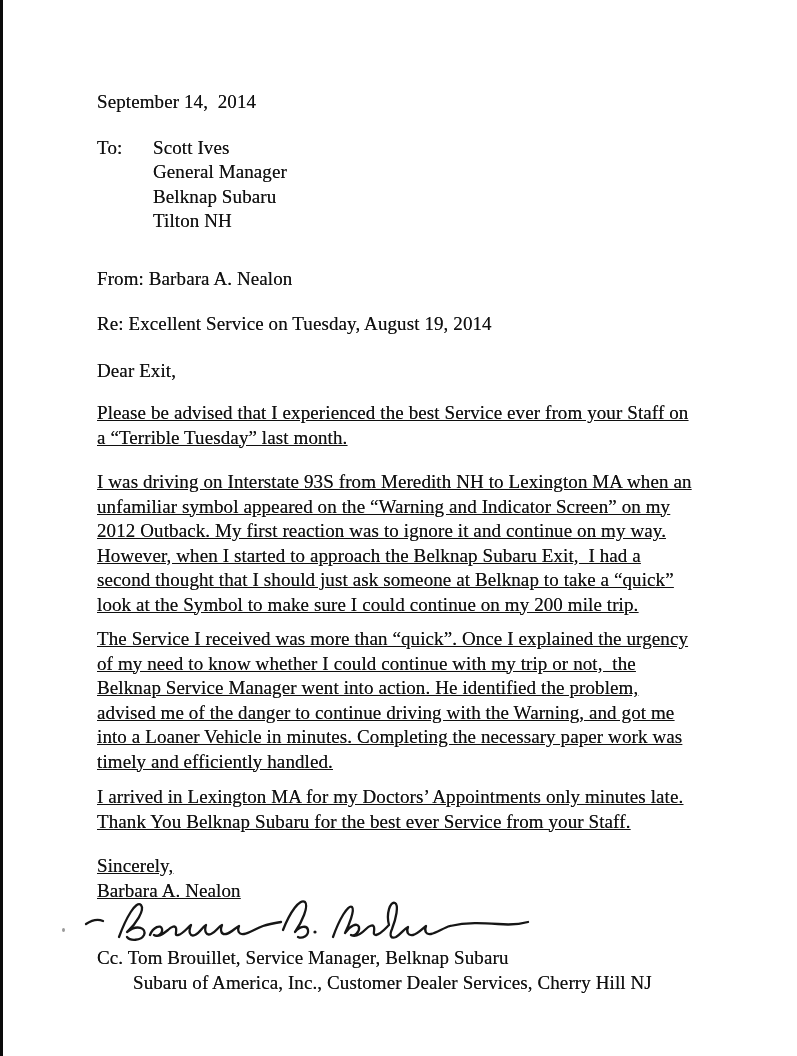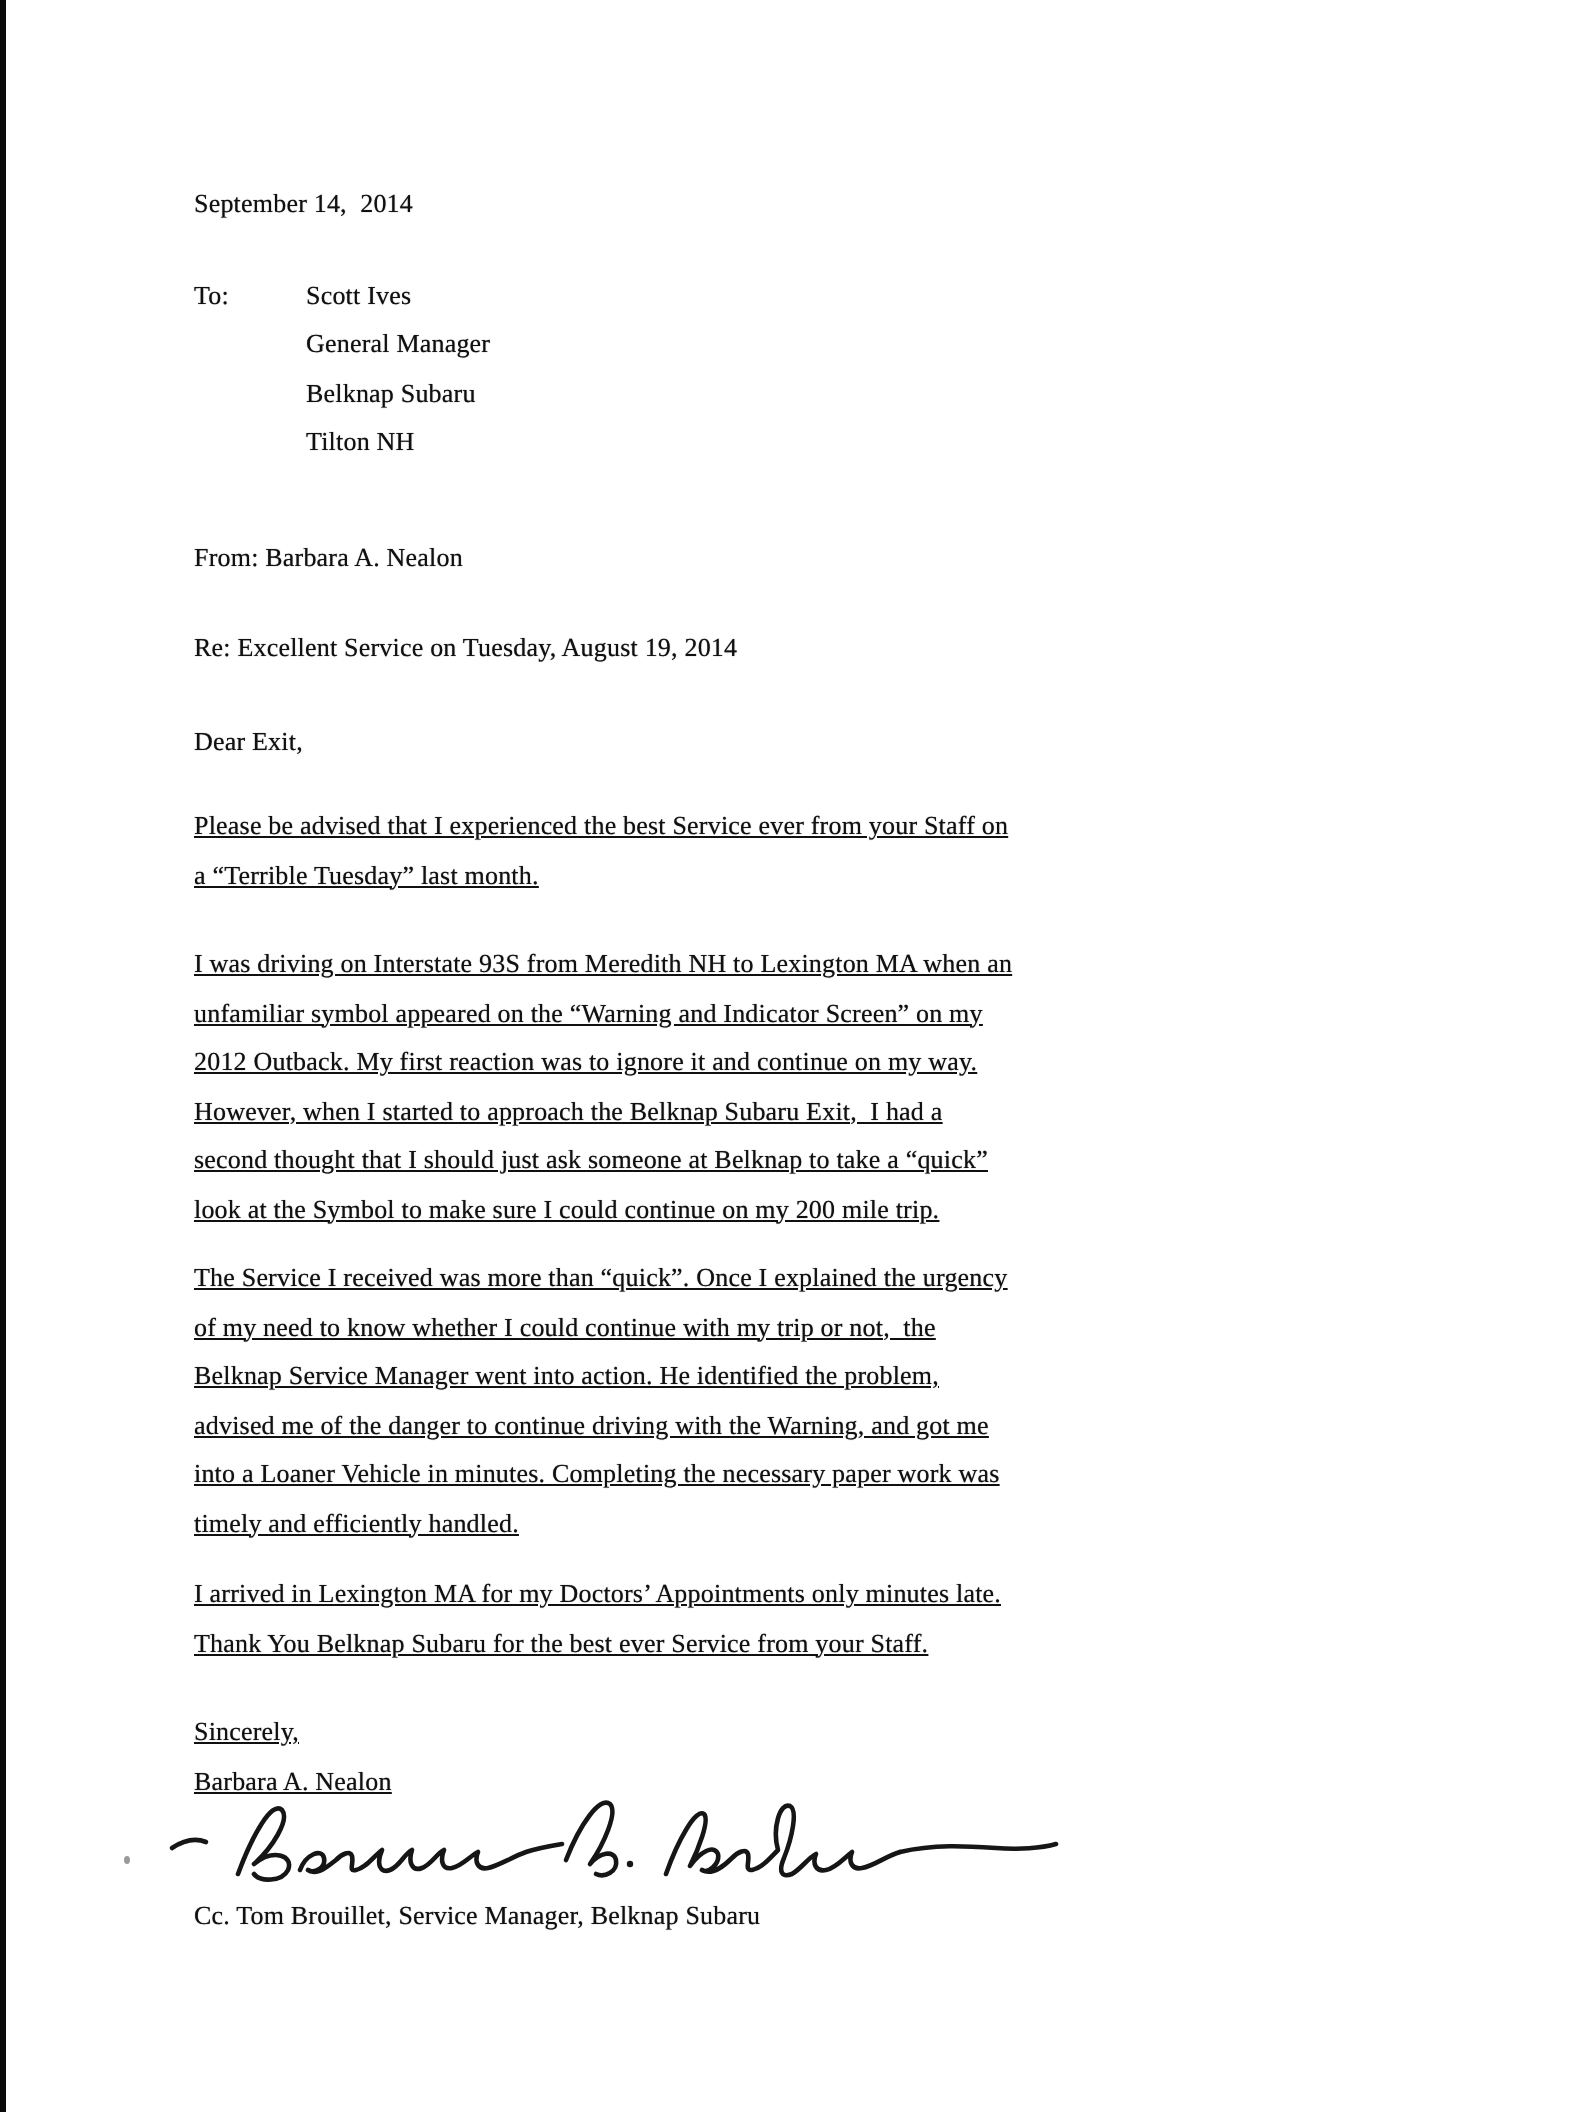--- a/index.html
+++ b/index.html
@@ -23,21 +23,21 @@
     left: 62px; top: 928px;
     width: 3px; height: 4px;
     background: #9a9a9a;
     border-radius: 50%;
   }
   .letter {
     position: absolute;
     left: 97px;
     top: 90px;
     width: 660px;
-    font-size: 13px;
+    font-size: 19px;
     line-height: 24.5px;
     letter-spacing: 0.1px;
     text-shadow: 0 0 0.5px rgba(0,0,0,0.65);
   }
   .line, .para { white-space: pre-wrap; }
   .date-line { margin-bottom: 21px; }
   .to-block { display: flex; margin-bottom: 33px; }
   .to-label { width: 56px; flex: 0 0 56px; }
   .from-line { margin-bottom: 21px; }
   .re-line { margin-bottom: 22px; }
@@ -119,16 +119,17 @@
 
           <path d="M250,45 C256,28 265,12 269,15 C272,18 266,33 262,41 C267,34 274,30 276,35 C277,40 271,45 268,43 C273,46 279,41 283,37 C286,34 290,32 291,35 C292,39 289,43 293,43 C298,42 302,37 306,33 C303,22 307,9 312,11 C316,13 313,27 309,37 C306,44 308,47 313,45 C318,42 321,37 325,35 C323,40 325,44 330,43 C335,42 339,37 343,34 C341,39 343,43 348,42 C354,41 360,36 367,34"></path>
 
           <path d="M367,34 C384,30 400,31 415,32 C426,33 438,32 445,30"></path>
         </g>
       </svg>
     </div>
 
     <div class="cc-block">
       <div class="line">Cc. Tom Brouillet, Service Manager, Belknap Subaru</div>
+      <div class="line cc-line-2">Subaru of America, Inc., Customer Dealer Services, Cherry Hill NJ</div>
     </div>
 
   </div>
 </div>
 
 </body></html>

